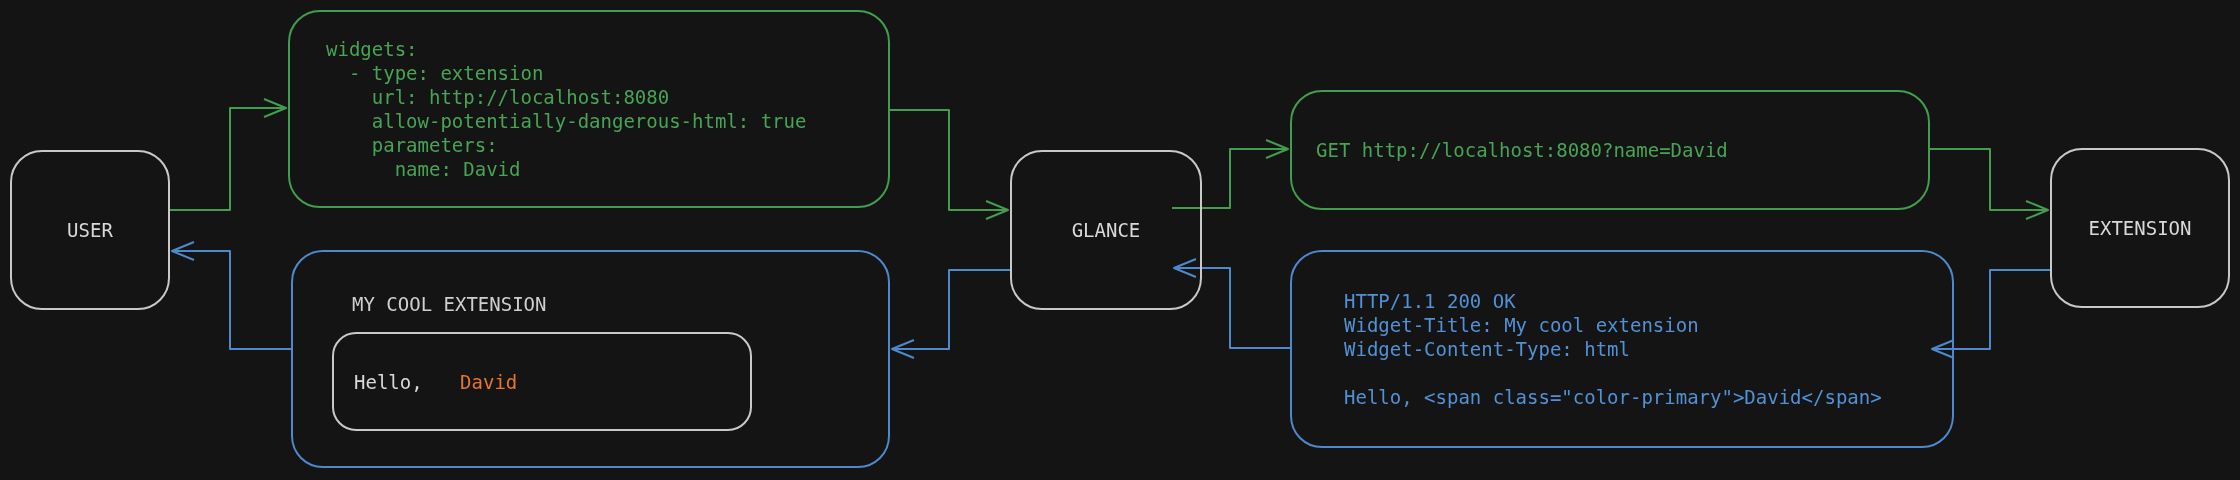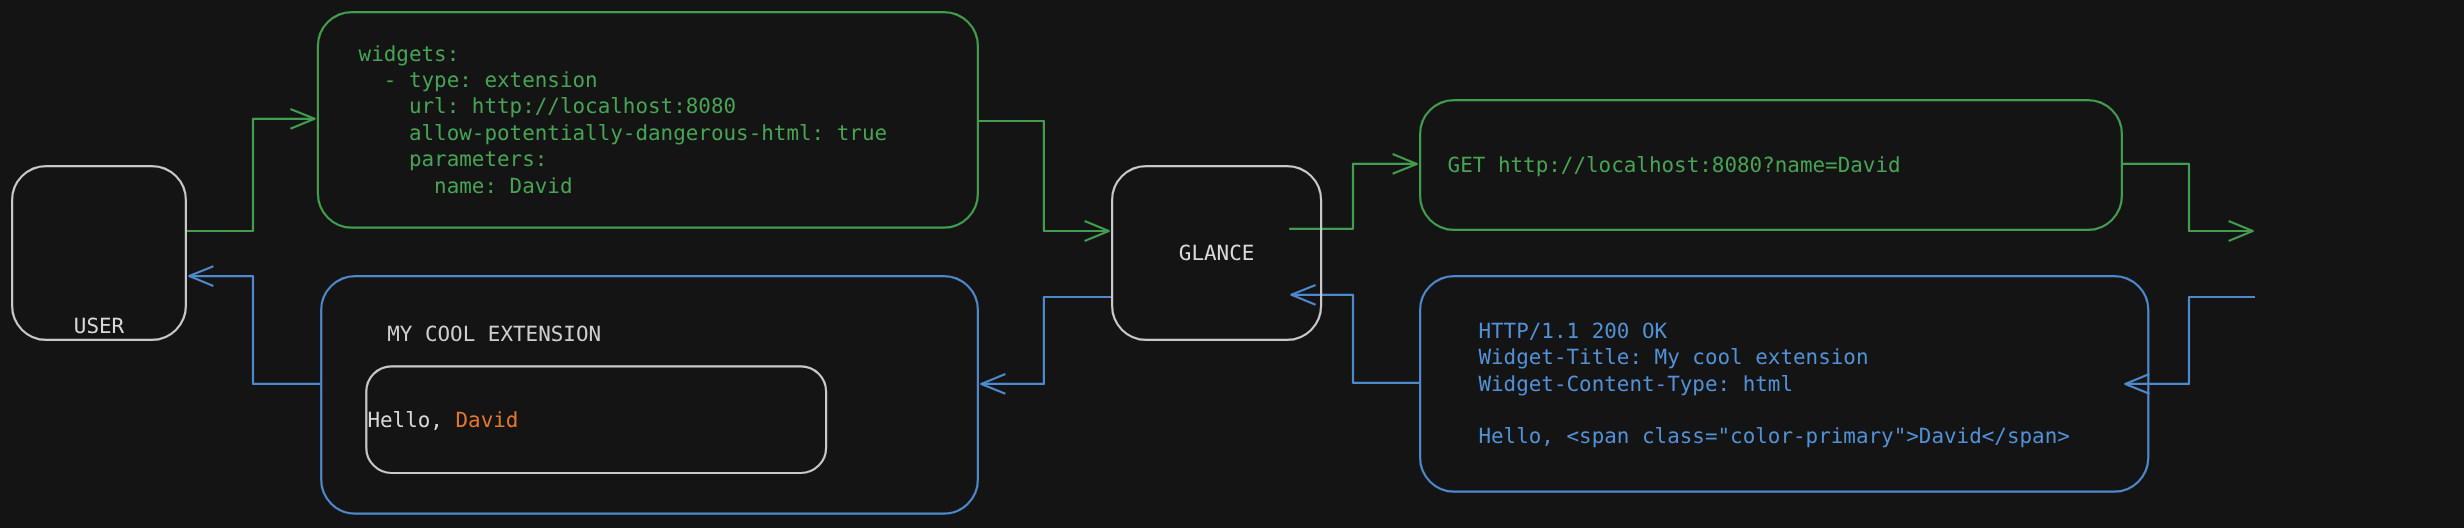--- a/index.html
+++ b/index.html
@@ -8,42 +8,42 @@
     --blue:#4d89cc; --blue-text:#5191d6; --orange:#e5762e;
   }
   html,body{margin:0;padding:0;}
   body{background:var(--bg);font-family:"DejaVu Sans Mono","Liberation Mono",monospace;}
   .canvas{position:relative;width:2240px;height:480px;background:var(--bg);overflow:hidden;}
   .arrows{position:absolute;left:0;top:0;width:2240px;height:480px;}
 
   .node{position:absolute;box-sizing:border-box;border:2px solid var(--box-border);
     border-radius:32px;display:flex;align-items:center;justify-content:center;
     color:var(--text);font-size:19px;letter-spacing:0;}
-  #node-user{left:10px;top:150px;width:160px;height:160px;align-items:flex-end;}
+  #node-user{left:10px;top:150px;width:160px;height:160px;}
   #node-glance{left:1010px;top:150px;width:192px;height:160px;}
   #node-extension{left:2050px;top:148px;width:180px;height:160px;}
 
   .codebox{position:absolute;box-sizing:border-box;border-radius:32px;
     display:flex;align-items:center;}
   .codebox pre{margin:0;font-family:inherit;font-size:19px;line-height:24px;white-space:pre;}
   .green-box{border:2px solid var(--green);}
   .green-box pre{color:var(--green-text);}
   .blue-box{border:2px solid var(--blue);}
   .blue-box pre{color:var(--blue-text);}
 
   #config-box{left:288px;top:10px;width:602px;height:198px;padding-left:36px;}
   #request-box{left:1290px;top:90px;width:640px;height:120px;padding-left:24px;}
   #response-box{left:1290px;top:250px;width:664px;height:198px;padding-left:52px;}
 
   #widget-box{position:absolute;box-sizing:border-box;left:291px;top:250px;width:599px;height:218px;
     border:2px solid var(--blue);border-radius:32px;}
   #widget-box .wtitle{position:absolute;left:59px;top:40px;color:#cfcfcf;font-size:19px;line-height:24px;white-space:pre;}
   #widget-box .hellobox{position:absolute;box-sizing:border-box;left:39px;top:80px;width:420px;height:99px;
-    border:2px solid var(--box-border);border-radius:24px;display:flex;align-items:center;
-    font-size:19px;line-height:24px;color:var(--text);white-space:pre;}
+    border:2px solid var(--box-border);border-radius:24px;display:flex;align-items:center;padding-left:20px;
+    font-size:19px;line-height:24px;color:var(--text);white-space:pre;gap:26px;}
   #widget-box .hellobox .name{color:var(--orange);}
 </style>
 </head>
 <body>
 
 <div class="canvas">
 
   <svg class="arrows" viewBox="0 0 2240 480" xmlns="http://www.w3.org/2000/svg">
     <defs>
       <marker id="ah-green" markerUnits="userSpaceOnUse" markerWidth="28" markerHeight="24" refX="24" refY="11" orient="auto">
@@ -66,20 +66,23 @@
   </svg>
 
   <div class="node" id="node-user">
     <span>USER</span>
   </div>
 
   <div class="node" id="node-glance">
     <span>GLANCE</span>
   </div>
 
+  <div class="node" id="node-extension">
+    <span>EXTENSION</span>
+  </div>
 
   <div class="codebox green-box" id="config-box">
     <pre>widgets:
   - type: extension
     url: http://localhost:8080
     allow-potentially-dangerous-html: true
     parameters:
       name: David</pre>
   </div>
 

